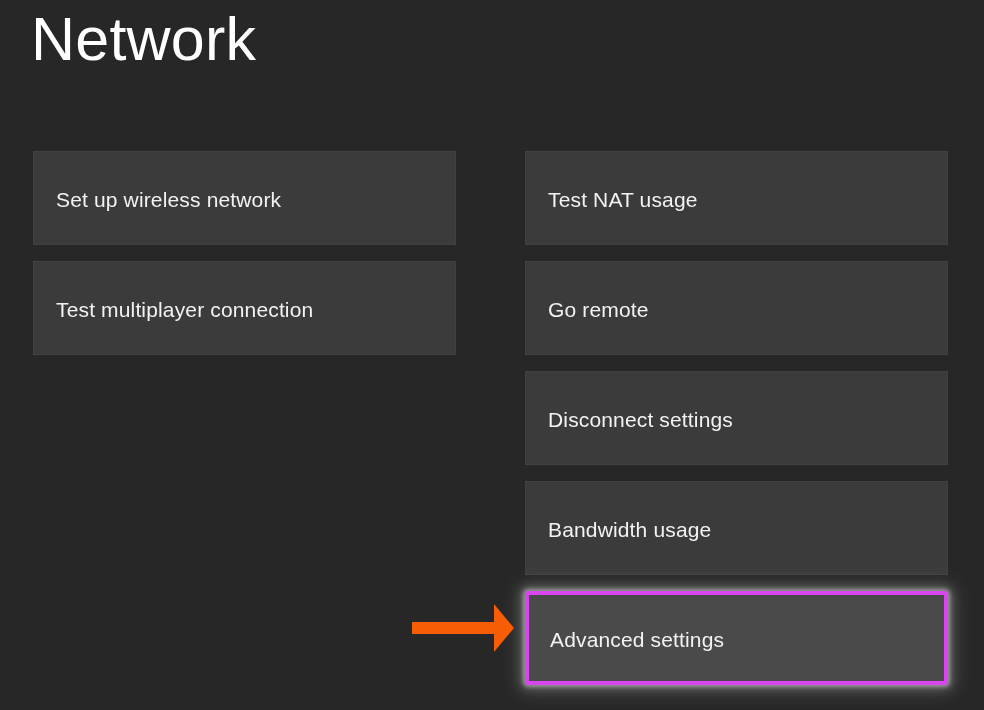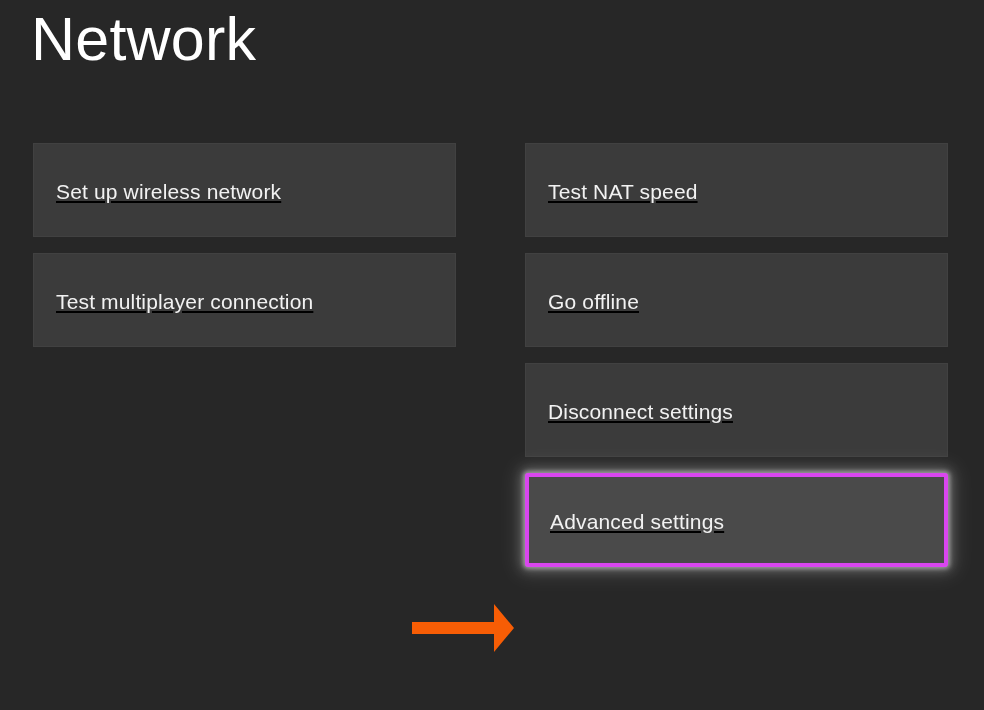--- a/index.html
+++ b/index.html
@@ -40,23 +40,22 @@
   #tile-grid {
     position: absolute;
     left: 33px;
     top: 143px;
     width: 915px;
     height: 531px;
   }
 
   .tile-column {
     position: absolute;
-    top: 0;
+    top: 8px;
     width: 423px;
-    text-decoration: underline;
   }
   .tile-column.left  { left: 0; }
   .tile-column.right { left: 492px; }
 
   .tile {
     position: relative;
     box-sizing: border-box;
     width: 423px;
     height: 94px;
     margin-bottom: 16px;
@@ -115,27 +114,30 @@
       <div class="tile">
         <span class="tile-label">Set up wireless network</span>
       </div>
       <div class="tile">
         <span class="tile-label">Test multiplayer connection</span>
       </div>
     </div>
 
     <div class="tile-column right">
       <div class="tile">
-        <span class="tile-label">Test NAT speed</span>
+        <span class="tile-label">Test NAT usage</span>
       </div>
       <div class="tile">
-        <span class="tile-label">Go offline</span>
+        <span class="tile-label">Go remote</span>
       </div>
       <div class="tile">
         <span class="tile-label">Disconnect settings</span>
+      </div>
+      <div class="tile">
+        <span class="tile-label">Bandwidth usage</span>
       </div>
       <div class="tile selected">
         <span class="tile-label">Advanced settings</span>
       </div>
     </div>
 
   </div>
 
   <svg id="annotation-arrow" viewBox="0 0 106 54">
     <path d="M2,21 L84,21 L84,3 L104,27 L84,51 L84,33 L2,33 Z" fill="#f75d05"></path>

